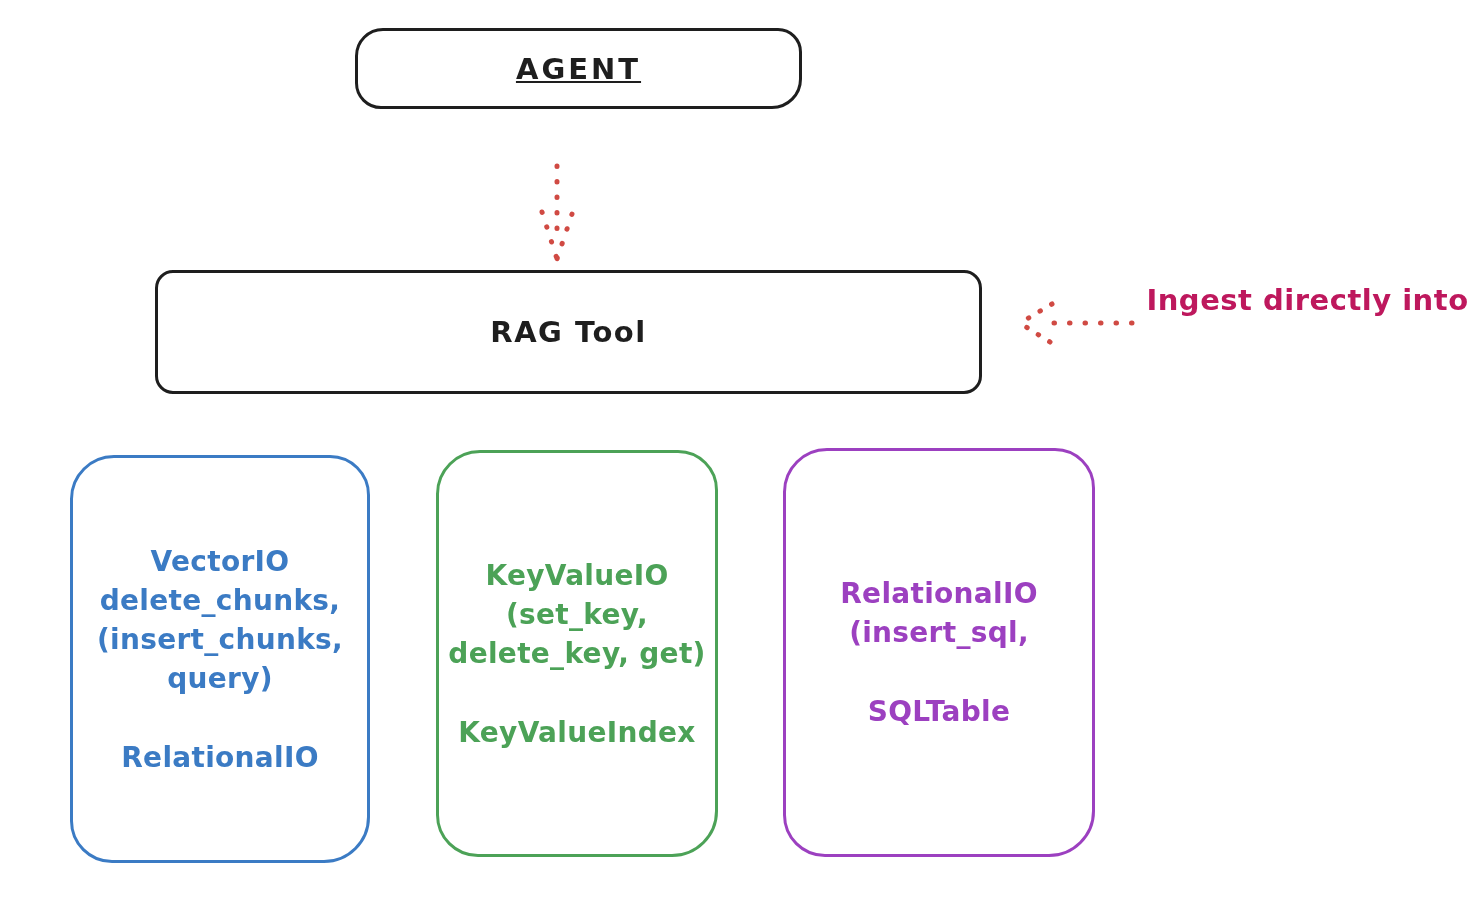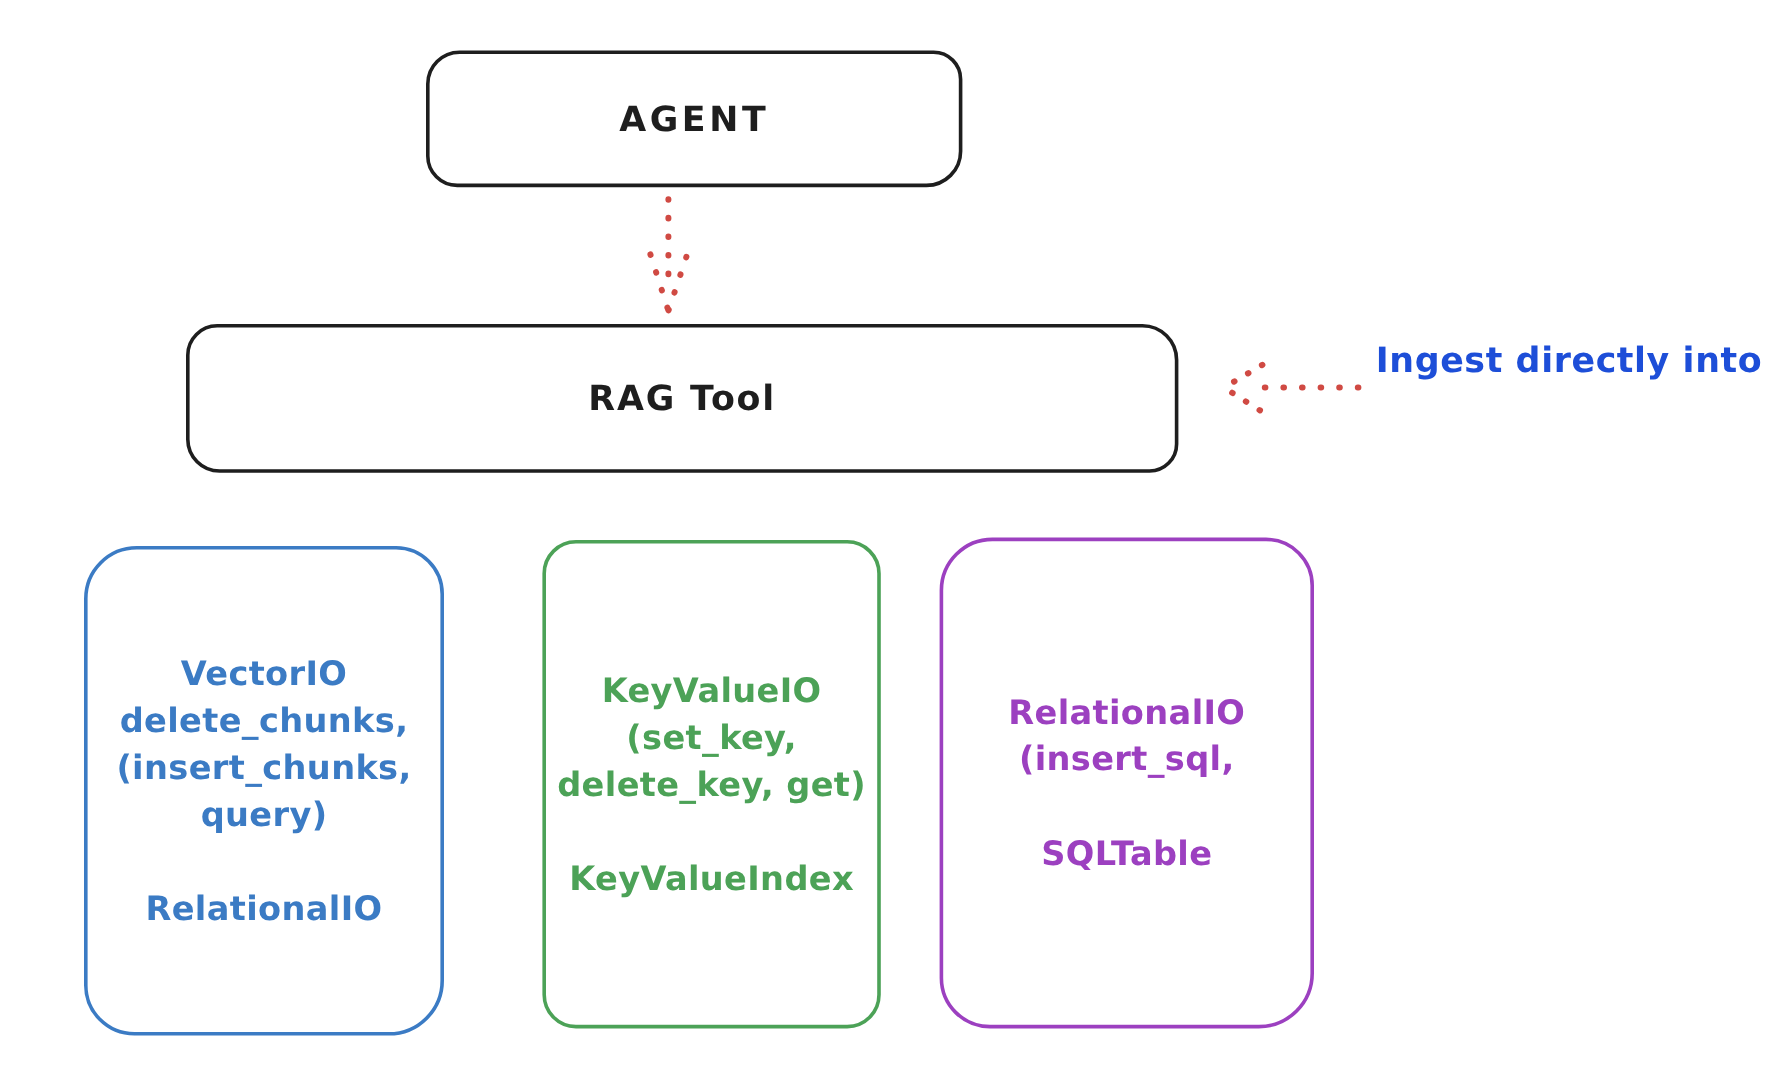--- a/index.html
+++ b/index.html
@@ -15,23 +15,24 @@
   
   .node {
     position: absolute;
     border: 3.5px solid;
     display: flex;
     align-items: center;
     justify-content: center;
     background: #ffffff;
   }
   .node-agent {
-    left: 355px; top: 42px;
-    width: 447px; height: 114px;
+    left: 355px; top: 28px;
+    width: 447px; height: 81px;
     border-radius: 28px 24px 30px 26px;
+    text-decoration: underline;
   }
   .node-rag {
     left: 155px; top: 270px;
     width: 827px; height: 124px;
     border-radius: 26px 30px 24px 28px;
   }
   .node-label {
     font-size: 29px;
     font-weight: 600;
     letter-spacing: 3px;
@@ -68,50 +69,50 @@
     flex-direction: column;
     align-items: center;
     justify-content: center;
     text-align: center;
     font-size: 28px;
     font-weight: bold;
     line-height: 39px;
     letter-spacing: 0.3px;
   }
   .store-vector     { left: 70px;  top: 455px; width: 300px; height: 408px; }
-  .store-keyvalue   { left: 452px; top: 450px; width: 282px; height: 407px; border-radius: 28px; }
+  .store-keyvalue   { left: 436px; top: 450px; width: 282px; height: 407px; }
   .store-relational { left: 783px; top: 448px; width: 312px; height: 409px; }
   .store-index { margin-top: 40px; }
 </style>
 </head>
 <body>
 
 <div class="canvas">
 
   <div class="node node-agent" style="border-color: rgb(30, 30, 30); color: rgb(30, 30, 30);">
     <span class="node-label">AGENT</span>
   </div>
 
   <svg class="arrow arrow-down" width="46" height="108" viewBox="0 0 46 108" style="color: rgb(208, 74, 67);">
     <line x1="23" y1="6" x2="23" y2="72" stroke-dasharray="0.5 15"></line>
     <line x1="8" y1="52" x2="23" y2="99" stroke-dasharray="0.5 15"></line>
     <line x1="38" y1="54" x2="23" y2="99" stroke-dasharray="0.5 15"></line>
   </svg>
 
-  <div class="node node-rag" style="border-color: rgb(30, 30, 30); color: rgb(30, 30, 30);">
+  <div class="node node-rag" style="border-color: rgb(30, 30, 30); color: rgb(30, 30, 30); border-radius: 18px;">
     <span class="node-label">RAG Tool</span>
   </div>
 
   <svg class="arrow arrow-left" width="132" height="56" viewBox="0 0 132 56" style="color: rgb(208, 74, 67);">
     <line x1="122" y1="27" x2="30" y2="27" stroke-dasharray="0.5 15"></line>
     <line x1="42" y1="8" x2="10" y2="27" stroke-dasharray="0.5 13"></line>
     <line x1="40" y1="46" x2="10" y2="27" stroke-dasharray="0.5 13"></line>
   </svg>
 
-  <div class="annotation" style="color: #1d4ed8;">
+  <div class="annotation" style="color: #be185d;">
     <div>Ingest directly into</div>
   </div>
 
   <div class="store store-vector" style="border-color: rgb(59, 123, 196); color: rgb(59, 123, 196);">
     <div class="store-lines">
       <div>VectorIO</div>
       <div>delete_chunks,</div>
       <div>(insert_chunks,</div>
       <div>query)</div>
     </div>

